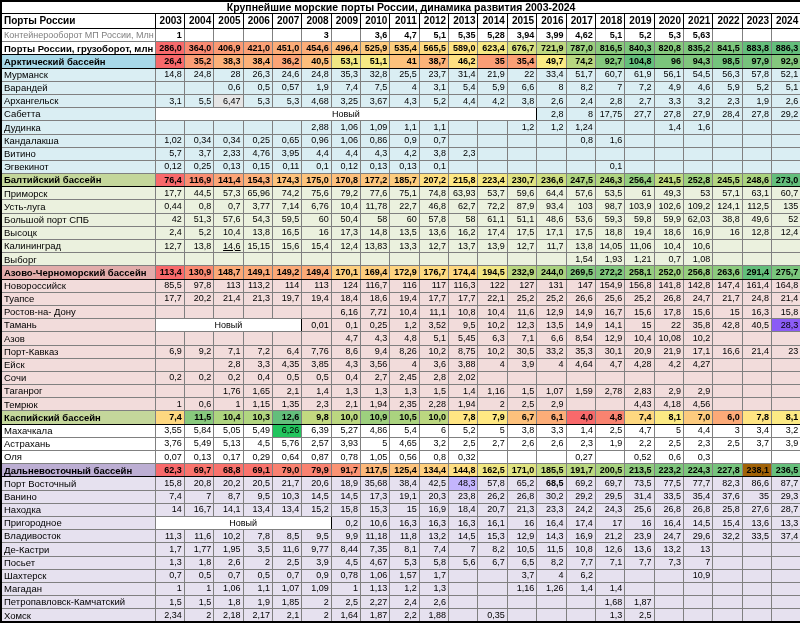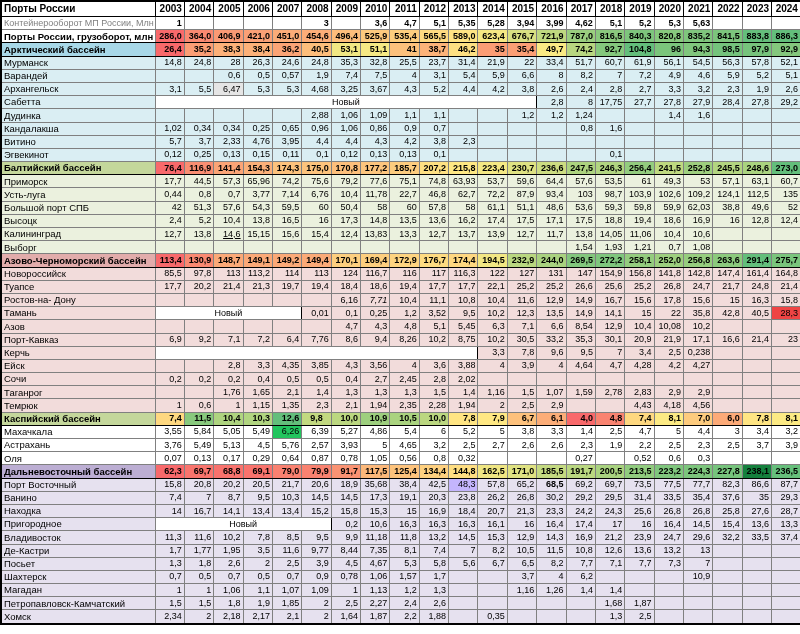--- a/index.html
+++ b/index.html
@@ -43,20 +43,23 @@
         <col style="width: 29.3636px;">
         <col style="width: 29.3636px;">
         <col style="width: 29.3636px;">
         <col style="width: 29.3636px;">
         <col style="width: 29.3636px;">
         <col style="width: 29.3636px;">
         <col style="width: 29.3636px;">
         <col style="width: 29.3636px;">
       </colgroup>
     <tbody id="tbody">
+        <tr class="r-title">
+          <td colspan="23">Крупнейшие морские порты России, динамика развития 2003-2024</td>
+        </tr>
         <tr class="r-header">
           <td class="lbl">Порты России</td>
           <td class="num">2003</td>
           <td class="num">2004</td>
           <td class="num">2005</td>
           <td class="num">2006</td>
           <td class="num">2007</td>
           <td class="num">2008</td>
           <td class="num">2009</td>
           <td class="num">2010</td>
@@ -625,21 +628,21 @@
           <td class="num" style="background: rgb(242, 220, 219);">10,2</td>
           <td class="num" style="background: rgb(242, 220, 219);">12,3</td>
           <td class="num" style="background: rgb(242, 220, 219);">13,5</td>
           <td class="num" style="background: rgb(242, 220, 219);">14,9</td>
           <td class="num" style="background: rgb(242, 220, 219);">14,1</td>
           <td class="num" style="background: rgb(242, 220, 219);">15</td>
           <td class="num" style="background: rgb(242, 220, 219);">22</td>
           <td class="num" style="background: rgb(242, 220, 219);">35,8</td>
           <td class="num" style="background: rgb(242, 220, 219);">42,8</td>
           <td class="num" style="background: rgb(242, 220, 219);">40,5</td>
-          <td class="num" style="background: #ef4444;">28,3</td>
+          <td class="num" style="background: #8b5cf6;">28,3</td>
         </tr>
         <tr class="r-port">
           <td class="lbl" style="background: rgb(242, 220, 219);">Азов</td>
           <td class="num" style="background: rgb(242, 220, 219);"></td>
           <td class="num" style="background: rgb(242, 220, 219);"></td>
           <td class="num" style="background: rgb(242, 220, 219);"></td>
           <td class="num" style="background: rgb(242, 220, 219);"></td>
           <td class="num" style="background: rgb(242, 220, 219);"></td>
           <td class="num" style="background: rgb(242, 220, 219);"></td>
           <td class="num" style="background: rgb(242, 220, 219);">4,7</td>
@@ -678,35 +681,20 @@
           <td class="num" style="background: rgb(242, 220, 219);">35,3</td>
           <td class="num" style="background: rgb(242, 220, 219);">30,1</td>
           <td class="num" style="background: rgb(242, 220, 219);">20,9</td>
           <td class="num" style="background: rgb(242, 220, 219);">21,9</td>
           <td class="num" style="background: rgb(242, 220, 219);">17,1</td>
           <td class="num" style="background: rgb(242, 220, 219);">16,6</td>
           <td class="num" style="background: rgb(242, 220, 219);">21,4</td>
           <td class="num" style="background: rgb(242, 220, 219);">23</td>
         </tr>
         <tr class="r-port">
-          <td class="lbl" style="background: rgb(242, 220, 219);">Керчь</td>
-          <td class="wcell" colspan="11"></td>
-          <td class="num" style="background: rgb(242, 220, 219);">3,3</td>
-          <td class="num" style="background: rgb(242, 220, 219);">7,8</td>
-          <td class="num" style="background: rgb(242, 220, 219);">9,6</td>
-          <td class="num" style="background: rgb(242, 220, 219);">9,5</td>
-          <td class="num" style="background: rgb(242, 220, 219);">7</td>
-          <td class="num" style="background: rgb(242, 220, 219);">3,4</td>
-          <td class="num" style="background: rgb(242, 220, 219);">2,5</td>
-          <td class="num" style="background: rgb(242, 220, 219);">0,238</td>
-          <td class="num" style="background: rgb(242, 220, 219);"></td>
-          <td class="num" style="background: rgb(242, 220, 219);"></td>
-          <td class="num" style="background: rgb(242, 220, 219);"></td>
-        </tr>
-        <tr class="r-port">
           <td class="lbl" style="background: rgb(242, 220, 219);">Ейск</td>
           <td class="num" style="background: rgb(242, 220, 219);"></td>
           <td class="num" style="background: rgb(242, 220, 219);"></td>
           <td class="num" style="background: rgb(242, 220, 219);">2,8</td>
           <td class="num" style="background: rgb(242, 220, 219);">3,3</td>
           <td class="num" style="background: rgb(242, 220, 219);">4,35</td>
           <td class="num" style="background: rgb(242, 220, 219);">3,85</td>
           <td class="num" style="background: rgb(242, 220, 219);">4,3</td>
           <td class="num" style="background: rgb(242, 220, 219);">3,56</td>
           <td class="num" style="background: rgb(242, 220, 219);">4</td>
@@ -799,21 +787,21 @@
           <td class="num" style="background: rgb(242, 220, 219);"></td>
           <td class="num" style="background: rgb(242, 220, 219);"></td>
         </tr>
         <tr class="r-section">
           <td class="lbl" style="background: rgb(196, 215, 155);">Каспийский бассейн</td>
           <td class="num" style="background: rgb(254, 216, 128);">7,4</td>
           <td class="num" style="background: rgb(136, 201, 125);">11,5</td>
           <td class="num" style="background: rgb(174, 212, 127);">10,4</td>
           <td class="num" style="background: rgb(177, 213, 128);">10,3</td>
           <td class="num" style="background: rgb(99, 190, 123);">12,6</td>
-          <td class="num" style="background: rgb(194, 217, 128); text-align: center;">9,8</td>
+          <td class="num" style="background: rgb(194, 217, 128);">9,8</td>
           <td class="num" style="background: rgb(187, 215, 128);">10,0</td>
           <td class="num" style="background: rgb(157, 207, 126);">10,9</td>
           <td class="num" style="background: rgb(170, 211, 127);">10,5</td>
           <td class="num" style="background: rgb(187, 215, 128);">10,0</td>
           <td class="num" style="background: rgb(255, 229, 131);">7,8</td>
           <td class="num" style="background: rgb(255, 232, 131);">7,9</td>
           <td class="num" style="background: rgb(253, 193, 124);">6,7</td>
           <td class="num" style="background: rgb(252, 173, 120);">6,1</td>
           <td class="num" style="background: rgb(248, 105, 107);">4,0</td>
           <td class="num" style="background: rgb(249, 131, 112);">4,8</td>
@@ -914,21 +902,21 @@
           <td class="num" style="background: rgb(254, 222, 130);">144,8</td>
           <td class="num" style="background: rgb(239, 230, 131);">162,5</td>
           <td class="num" style="background: rgb(223, 226, 130);">171,0</td>
           <td class="num" style="background: rgb(196, 218, 129);">185,5</td>
           <td class="num" style="background: rgb(185, 215, 128);">191,7</td>
           <td class="num" style="background: rgb(168, 210, 127);">200,5</td>
           <td class="num" style="background: rgb(144, 203, 126);">213,5</td>
           <td class="num" style="background: rgb(127, 198, 125);">223,2</td>
           <td class="num" style="background: rgb(124, 197, 124);">224,3</td>
           <td class="num" style="background: rgb(118, 195, 124);">227,8</td>
-          <td class="num" style="background: #15803d;">238,1</td>
+          <td class="num" style="background: #a16207;">238,1</td>
           <td class="num" style="background: rgb(102, 191, 123);">236,5</td>
         </tr>
         <tr class="r-port">
           <td class="lbl" style="background: rgb(230, 225, 239);">Порт Восточный</td>
           <td class="num" style="background: rgb(230, 225, 239);">15,8</td>
           <td class="num" style="background: rgb(230, 225, 239);">20,8</td>
           <td class="num" style="background: rgb(230, 225, 239);">20,2</td>
           <td class="num" style="background: rgb(230, 225, 239);">20,5</td>
           <td class="num" style="background: rgb(230, 225, 239);">21,7</td>
           <td class="num" style="background: rgb(230, 225, 239);">20,6</td>

